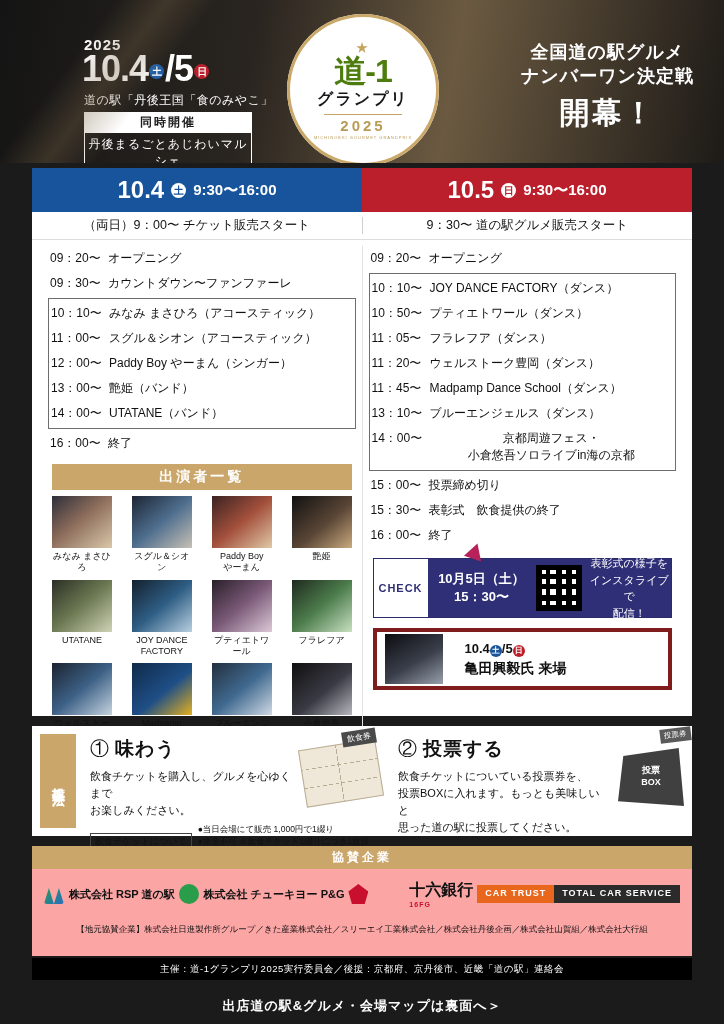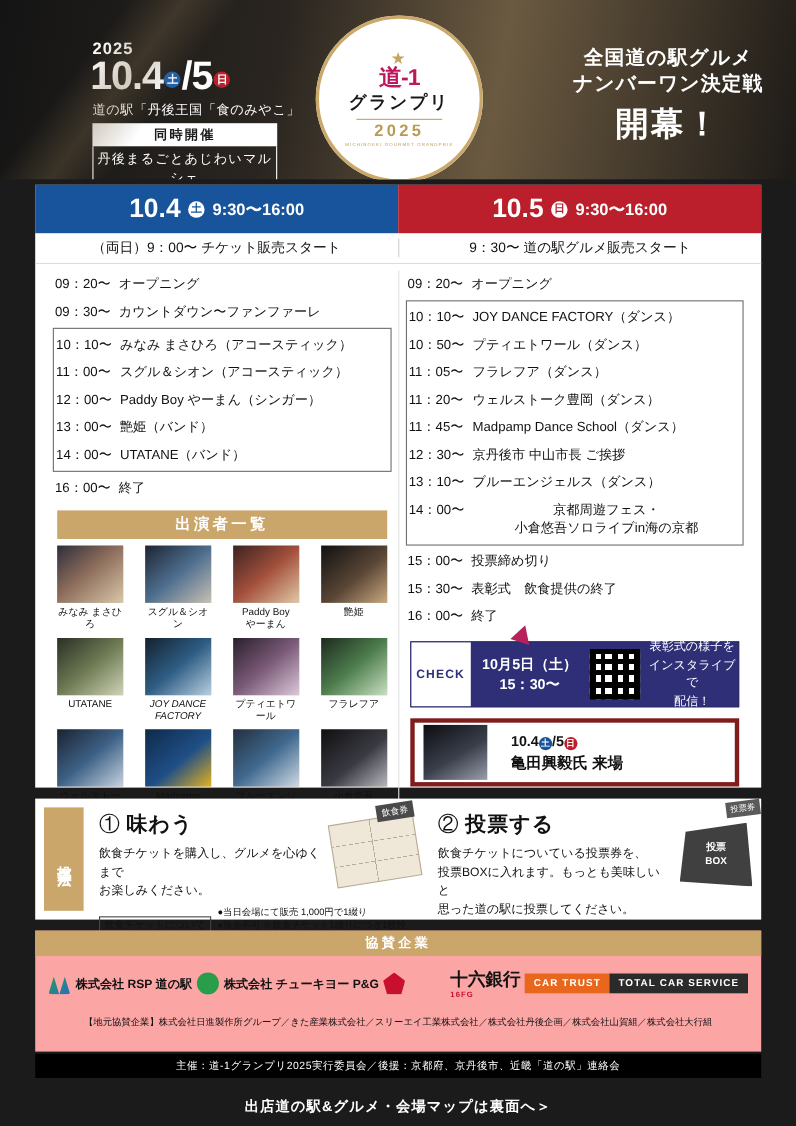--- a/index.html
+++ b/index.html
@@ -57,21 +57,21 @@
   }
 
   
   .logo {
     position:absolute; left:287px; top:14px; width:152px; height:152px;
     border-radius:50%; background:#fff;
     box-shadow:0 0 0 3px #caa86a inset;
     display:flex; flex-direction:column; align-items:center; justify-content:center;
   }
   .logo-crown{ font-size:13px; color:#c6a360; line-height:1; margin-bottom:1px; letter-spacing:2px;}
-  .logo-main{ font-size:21px; font-weight:bold; color:#be185d; letter-spacing:-1px; line-height:1;}
+  .logo-main{ font-size:32px; font-weight:bold; color:#4d7c0f; letter-spacing:-1px; line-height:1;}
   .logo-sub{ font-size:16px; font-weight:bold; color:#17161a; letter-spacing:2px; margin-top:2px;}
   .logo-rule{ width:78px; height:1px; background:#c6a360; margin:4px 0 2px;}
   .logo-year{ font-size:15px; color:#b99a56; letter-spacing:3px; font-weight:bold;}
   .logo-tiny{ font-size:4px; color:#b99a56; letter-spacing:1px; margin-top:1px;}
 
   .hdr-right{ position:absolute; right:30px; top:40px; text-align:center; color:#fff; }
   .hdr-right .l1,.hdr-right .l2{ font-size:18px; font-weight:bold; letter-spacing:1px; line-height:1.35; }
   .hdr-right .l3{ font-size:30px; font-weight:bold; letter-spacing:2px; margin-top:4px; }
 
   
@@ -357,21 +357,21 @@
           <div class="perf-cell">
             <div class="perf-img i4"></div>
             <div class="perf-name">艶姫</div>
           </div>
           <div class="perf-cell">
             <div class="perf-img i5"></div>
             <div class="perf-name">UTATANE</div>
           </div>
           <div class="perf-cell">
             <div class="perf-img i6"></div>
-            <div class="perf-name" style="white-space:pre-line;font-style:italic;">JOY DANCE
+            <div class="perf-name" style="white-space:pre-line;">JOY DANCE
 FACTORY</div>
           </div>
           <div class="perf-cell">
             <div class="perf-img i7"></div>
             <div class="perf-name">プティエトワール</div>
           </div>
           <div class="perf-cell">
             <div class="perf-img i8"></div>
             <div class="perf-name">フラレフア</div>
           </div>
@@ -414,24 +414,20 @@
               <span class="t">11：05〜</span>
               <span class="n">フラレフア（ダンス）</span>
             </div>
             <div class="row">
               <span class="t">11：20〜</span>
               <span class="n">ウェルストーク豊岡（ダンス）</span>
             </div>
             <div class="row">
               <span class="t">11：45〜</span>
               <span class="n">Madpamp Dance School（ダンス）</span>
-            </div>
-            <div class="row">
-              <span class="t">12：30〜</span>
-              <span class="n">京丹後市 中山市長 ご挨拶</span>
             </div>
             <div class="row">
               <span class="t">13：10〜</span>
               <span class="n">ブルーエンジェルス（ダンス）</span>
             </div>
             <div class="row">
               <span class="t">14：00〜</span>
               <span class="n" style="white-space:pre-line;text-align:center;">京都周遊フェス・
 小倉悠吾ソロライブin海の京都</span>
             </div>

